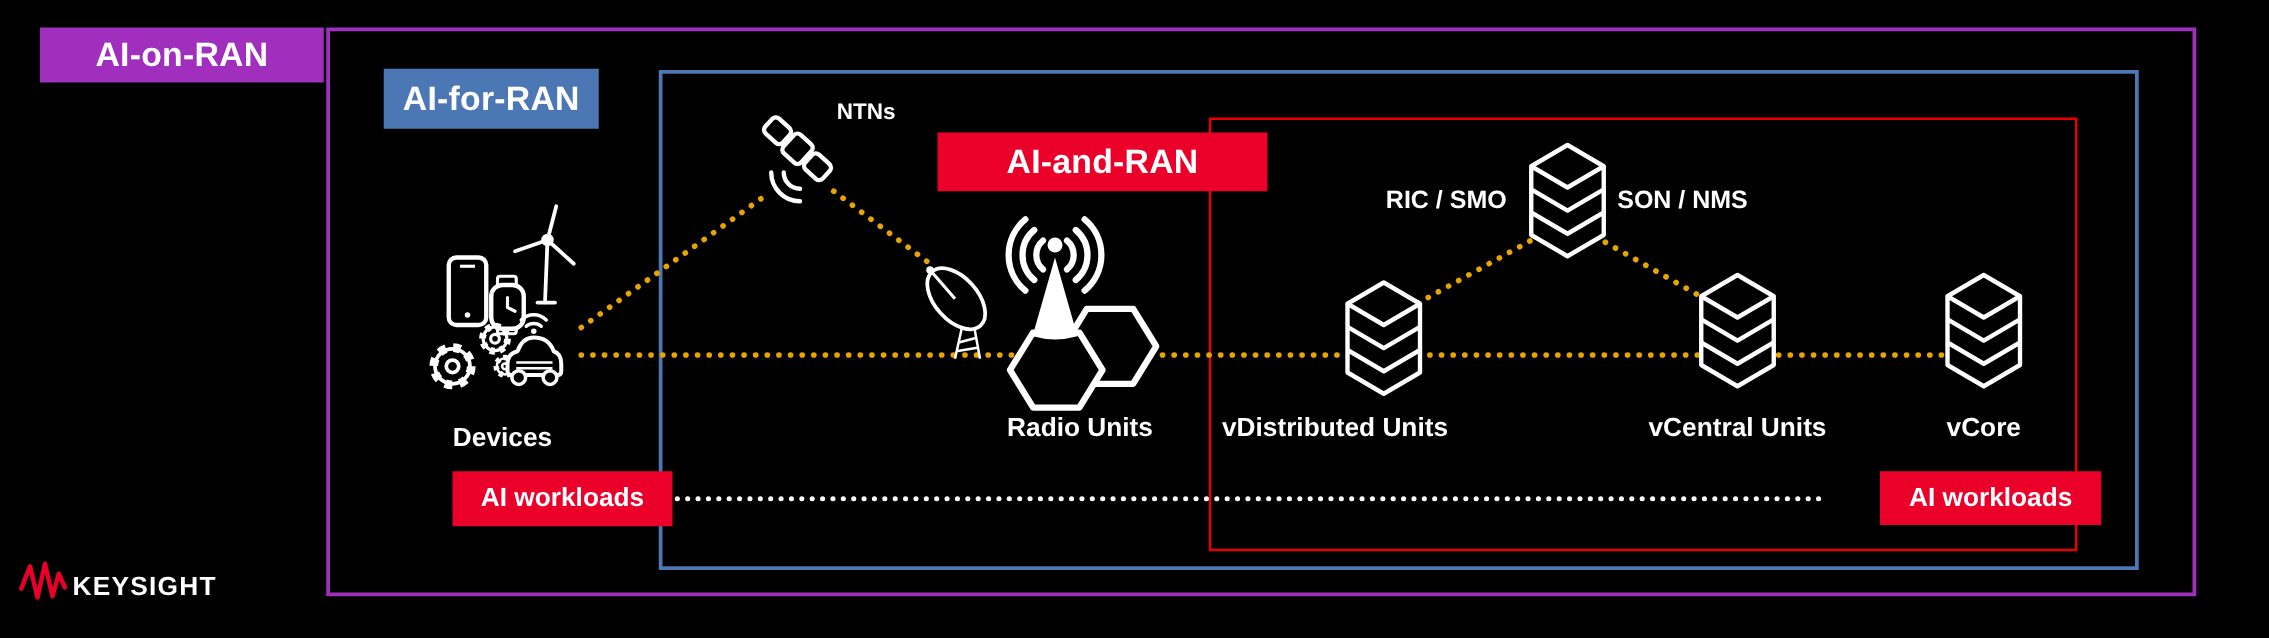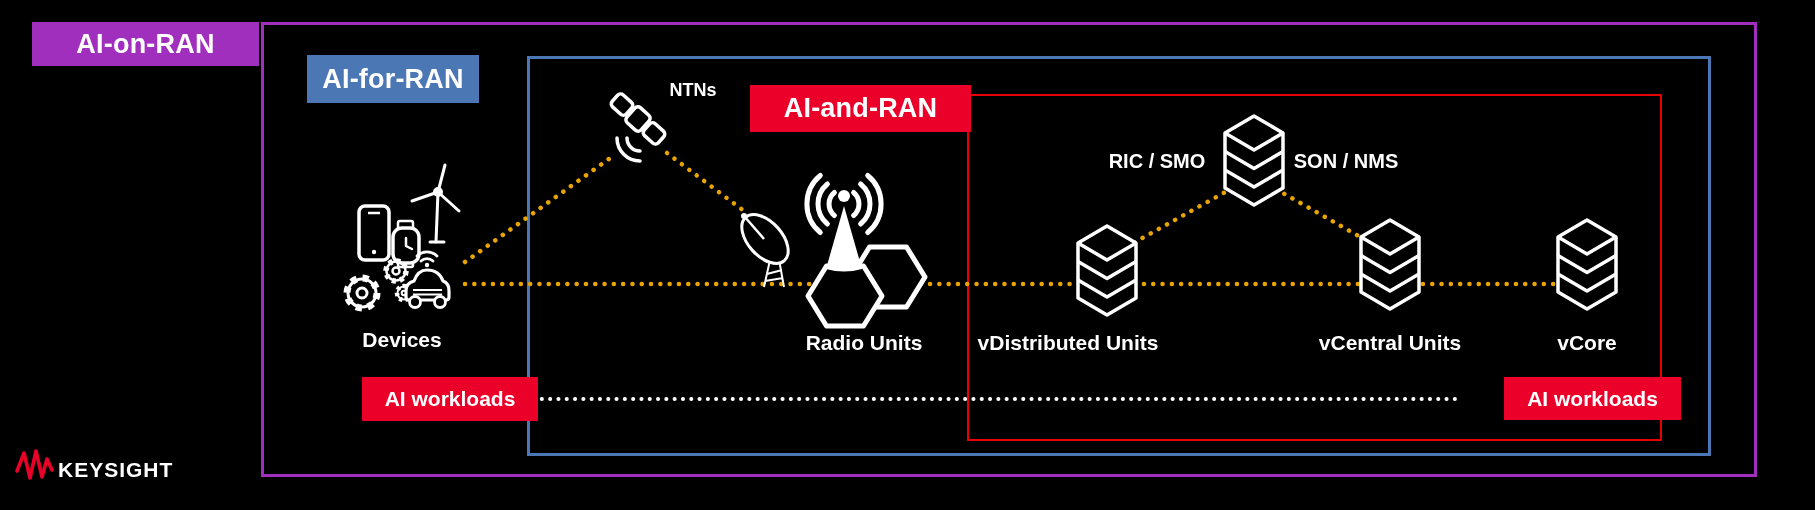--- a/index.html
+++ b/index.html
@@ -160,33 +160,33 @@
       <polyline points="17,471 24,453 30,478 36,451 42,477 47,459 52,470" fill="none" stroke="#E90029" stroke-width="3.6" stroke-linecap="round" stroke-linejoin="round"></polyline>
     </g>
   </svg>
 
   <div class="region-label lbl-purple" style="left:32px;top:22px;width:227px;height:44px;">
     <span>AI-on-RAN</span>
   </div>
   <div class="region-label lbl-blue" style="left:307px;top:55px;width:172px;height:48px;">
     <span>AI-for-RAN</span>
   </div>
-  <div class="region-label lbl-red" style="left:750px;top:85px;width:221px;height:47px;justify-content:center;">
+  <div class="region-label lbl-red" style="left:750px;top:106px;width:264px;height:47px;justify-content:center;">
     <span>AI-and-RAN</span>
   </div>
 
   <div class="badge" style="left:315px;top:377px;width:176px;height:44px;">
     <span>AI workloads</span>
   </div>
   <div class="badge" style="left:1457px;top:377px;width:177px;height:43px;">
     <span>AI workloads</span>
   </div>
 
   <div class="node-label ntns-label" style="left:685px;top:90px;padding-left:16px;">NTNs</div>
-  <div class="node-label" style="left:402px;top:340px;">Devices</div>
+  <div class="node-label" style="left:402px;top:351px;">Devices</div>
   <div class="node-label" style="left:864px;top:343px;">Radio Units</div>
   <div class="node-label" style="left:1068px;top:343px;">vDistributed Units</div>
   <div class="node-label small-label" style="left:1157px;top:161px;">RIC / SMO</div>
   <div class="node-label small-label" style="left:1346px;top:161px;">SON / NMS</div>
   <div class="node-label" style="left:1390px;top:343px;">vCentral Units</div>
   <div class="node-label" style="left:1587px;top:343px;">vCore</div>
 
   <div class="logo-text" style="left:58px;top:458px;">KEYSIGHT</div>
 
 </div>

